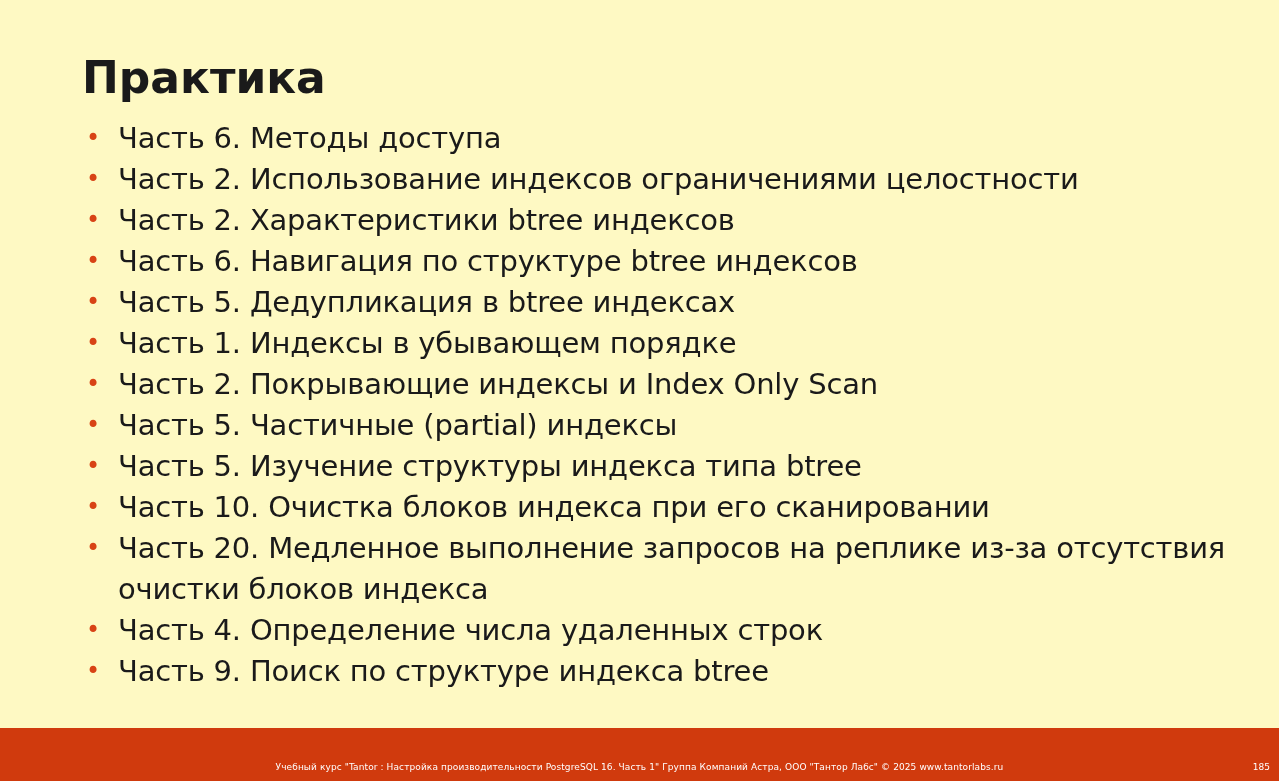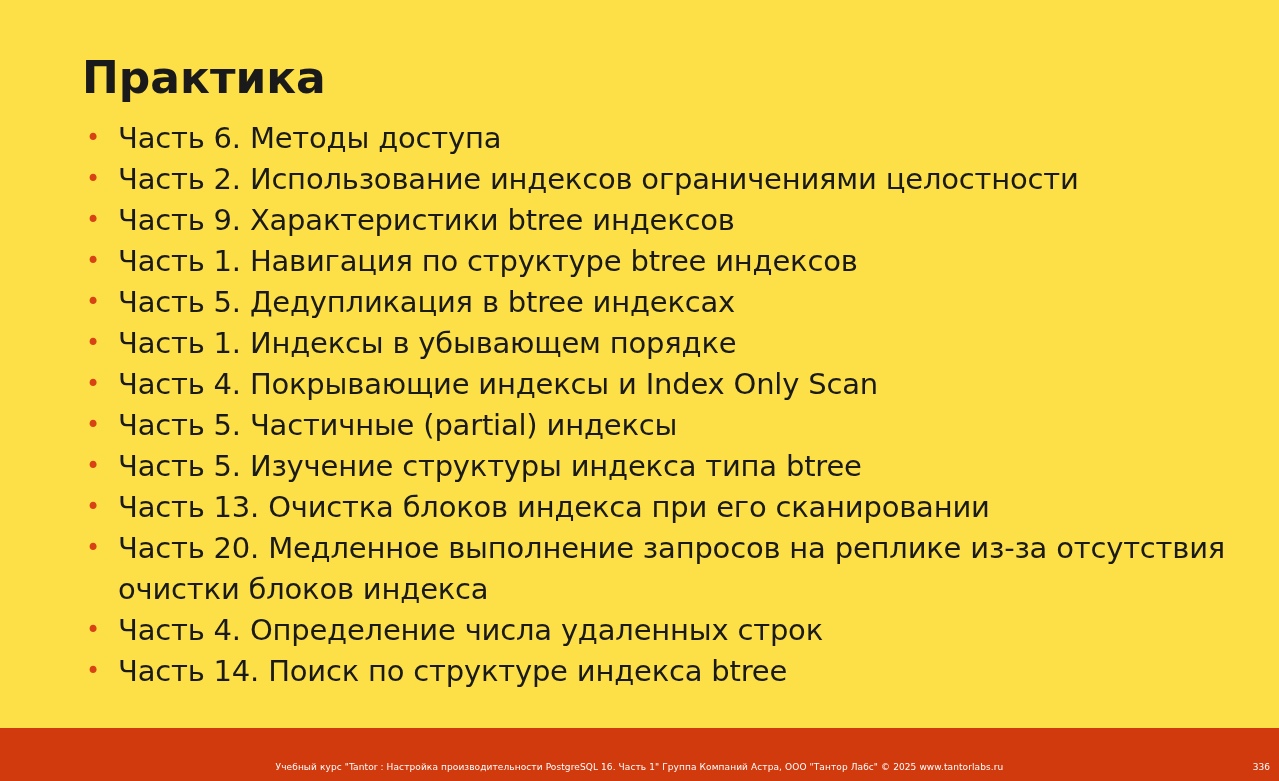--- a/index.html
+++ b/index.html
@@ -10,21 +10,21 @@
     width: 1279px;
     height: 781px;
     background: #f2f2f2;
     font-family: "DejaVu Sans", sans-serif;
     overflow: hidden;
     position: relative;
   }
   .slide {
     position: absolute;
     inset: 0;
-    background: #fde047;
+    background: #fef9c3;
   }
   .slide-title {
     position: absolute;
     left: 82px;
     top: 52px;
     font-size: 44px;
     font-weight: bold;
     color: #1a1a1a;
     letter-spacing: 0px;
     font-family: "DejaVu Sans", sans-serif;
@@ -100,63 +100,63 @@
     <li class="bullet-item">
       <span class="bullet-marker">•</span>
       <span class="bullet-text">Часть 6. Методы доступа</span>
     </li>
     <li class="bullet-item">
       <span class="bullet-marker">•</span>
       <span class="bullet-text">Часть 2. Использование индексов ограничениями целостности</span>
     </li>
     <li class="bullet-item">
       <span class="bullet-marker">•</span>
-      <span class="bullet-text">Часть 9. Характеристики btree индексов</span>
+      <span class="bullet-text">Часть 2. Характеристики btree индексов</span>
     </li>
     <li class="bullet-item">
       <span class="bullet-marker">•</span>
-      <span class="bullet-text">Часть 1. Навигация по структуре btree индексов</span>
+      <span class="bullet-text">Часть 6. Навигация по структуре btree индексов</span>
     </li>
     <li class="bullet-item">
       <span class="bullet-marker">•</span>
       <span class="bullet-text">Часть 5. Дедупликация в btree индексах</span>
     </li>
     <li class="bullet-item">
       <span class="bullet-marker">•</span>
       <span class="bullet-text">Часть 1. Индексы в убывающем порядке</span>
     </li>
     <li class="bullet-item">
       <span class="bullet-marker">•</span>
-      <span class="bullet-text">Часть 4. Покрывающие индексы и Index Only Scan</span>
+      <span class="bullet-text">Часть 2. Покрывающие индексы и Index Only Scan</span>
     </li>
     <li class="bullet-item">
       <span class="bullet-marker">•</span>
       <span class="bullet-text">Часть 5. Частичные (partial) индексы</span>
     </li>
     <li class="bullet-item">
       <span class="bullet-marker">•</span>
       <span class="bullet-text">Часть 5. Изучение структуры индекса типа btree</span>
     </li>
     <li class="bullet-item">
       <span class="bullet-marker">•</span>
-      <span class="bullet-text">Часть 13. Очистка блоков индекса при его сканировании</span>
+      <span class="bullet-text">Часть 10. Очистка блоков индекса при его сканировании</span>
     </li>
     <li class="bullet-item">
       <span class="bullet-marker">•</span>
       <span class="bullet-text">Часть 20. Медленное выполнение запросов на реплике из-за отсутствия очистки блоков индекса</span>
     </li>
     <li class="bullet-item">
       <span class="bullet-marker">•</span>
       <span class="bullet-text">Часть 4. Определение числа удаленных строк</span>
     </li>
     <li class="bullet-item">
       <span class="bullet-marker">•</span>
-      <span class="bullet-text">Часть 14. Поиск по структуре индекса btree</span>
+      <span class="bullet-text">Часть 9. Поиск по структуре индекса btree</span>
     </li>
   </ul>
 
   <div class="footer-bar">
     <div class="footer-text">Учебный курс "Tantor : Настройка производительности PostgreSQL 16. Часть 1" Группа Компаний Астра, ООО "Тантор Лабс" © 2025 www.tantorlabs.ru</div>
-    <div class="page-number">336</div>
+    <div class="page-number">185</div>
 
   </div>
 
 </div>
 
 </body></html>

